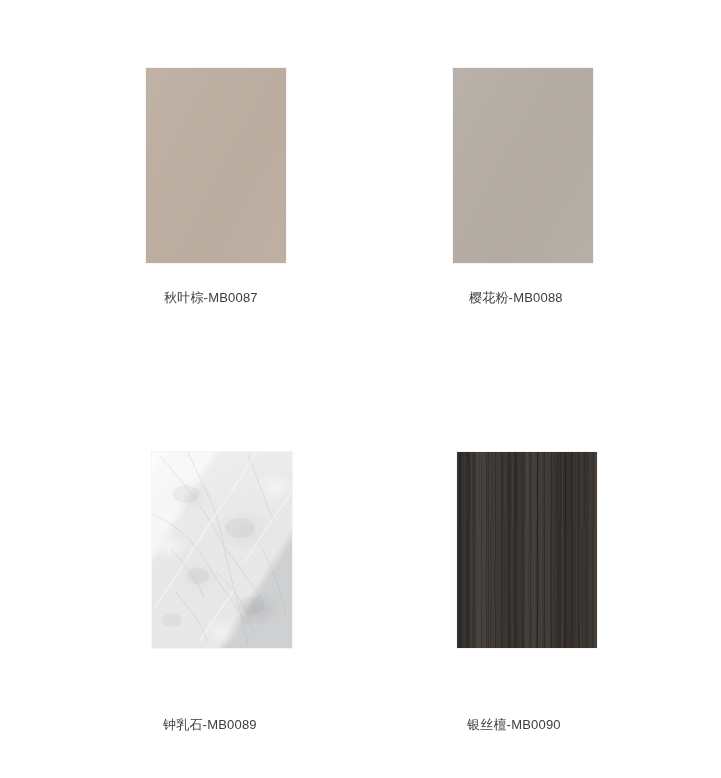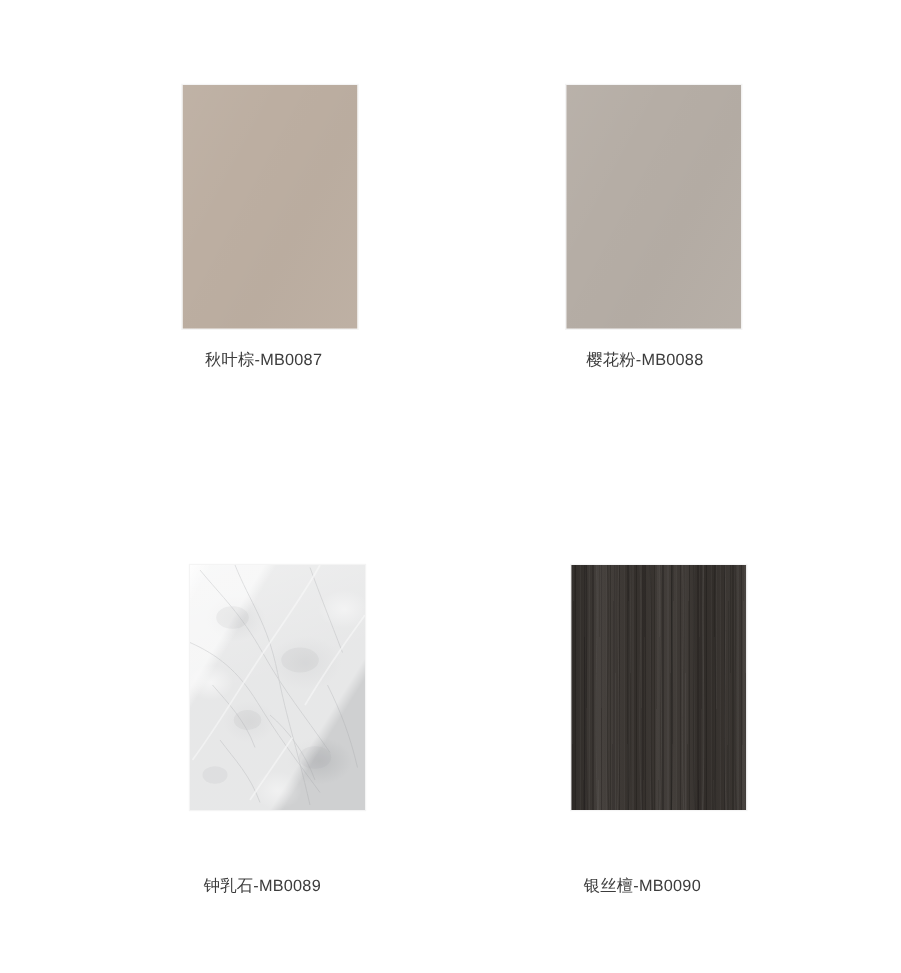--- a/index.html
+++ b/index.html
@@ -122,30 +122,30 @@
         rgba(0,0,0,0.14) 78%,
         rgba(255,255,255,0.03) 100%);
   }
   .wood-grain {
     position: absolute;
     inset: 0;
     opacity: 0.5;
   }
 
   .swatch-label {
-    margin-top: 16px;
+    margin-top: 26px;
     font-size: 13px;
     line-height: 18px;
     color: #3c3c3c;
     letter-spacing: 0.2px;
     white-space: nowrap;
     padding-left: 33px;
   }
   .swatch-cell.col-2 .swatch-label { padding-left: 32px; }
-  .swatch-cell.row-2 .swatch-label { margin-top: 52px; padding-left: 32px; }
+  .swatch-cell.row-2 .swatch-label { margin-top: 68px; padding-left: 32px; }
   .swatch-cell.row-2.col-2 .swatch-label { padding-left: 30px; }
 </style>
 </head>
 <body style="background: rgb(255, 255, 255);">
 
 <div class="catalog-grid">
 
   <div class="swatch-cell row-1 col-1">
     <div class="swatch-frame">
       <div class="swatch-surface">

